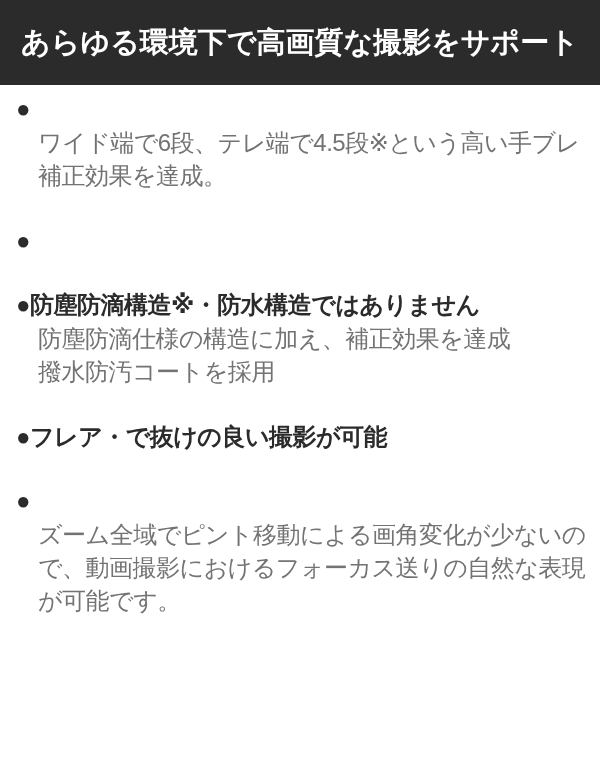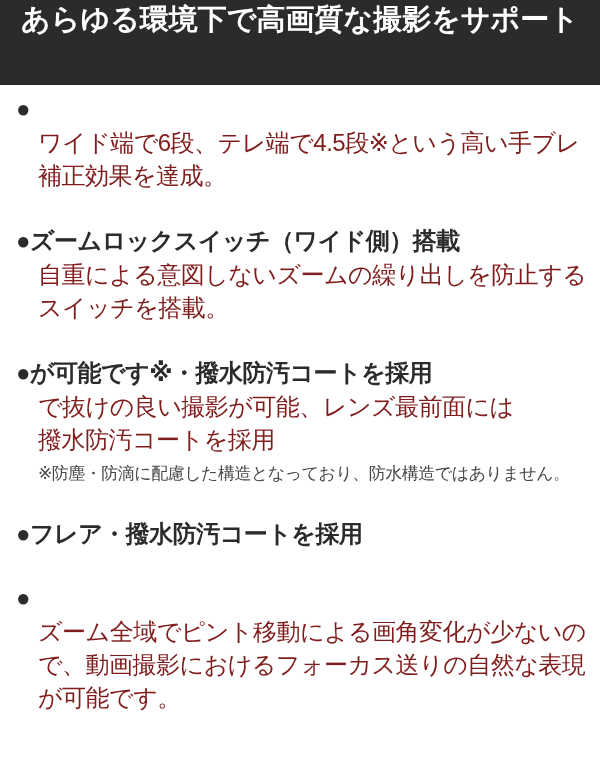--- a/index.html
+++ b/index.html
@@ -14,21 +14,21 @@
     width: 600px;
     height: 780px;
     background: #ffffff;
     overflow: hidden;
   }
   .banner {
     width: 600px;
     height: 85px;
     background: #2b2b2b;
     display: flex;
-    align-items: flex-start;
+    align-items: center;
     justify-content: center;
   }
   .banner-title {
     color: #ffffff;
     font-size: 29px;
     font-weight: 700;
     letter-spacing: 0px;
     white-space: nowrap;
   }
   .content {
@@ -49,21 +49,21 @@
     flex: 0 0 auto;
     font-size: 24px;
     line-height: 30px;
     color: #2b2b2b;
   }
   .body-text {
     margin: 2px 0 0 22px;
     font-size: 24px;
     font-weight: 400;
     line-height: 33px;
-    color: #7f1d1d;
+    color: #737373;
     letter-spacing: -0.5px;
     white-space: pre-line;
   }
   .note-text {
     margin: 7px 0 0 22px;
     font-size: 17px;
     font-weight: 400;
     line-height: 22px;
     color: #474747;
     letter-spacing: -0.5px;
@@ -85,40 +85,36 @@
       <h2 class="heading">
         <span class="bullet">●</span>
       </h2>
       <p class="body-text">ワイド端で6段、テレ端で4.5段※という高い手ブレ
 補正効果を達成。</p>
     </div>
 
     <div class="section">
       <h2 class="heading">
         <span class="bullet">●</span>
-        <span>ズームロックスイッチ（ワイド側）搭載</span>
       </h2>
-      <p class="body-text">自重による意図しないズームの繰り出しを防止する
-スイッチを搭載。</p>
     </div>
 
     <div class="section">
       <h2 class="heading">
         <span class="bullet">●</span>
-        <span>が可能です※・撥水防汚コートを採用</span>
+        <span>防塵防滴構造※・防水構造ではありません</span>
       </h2>
-      <p class="body-text">で抜けの良い撮影が可能、レンズ最前面には
+      <p class="body-text">防塵防滴仕様の構造に加え、補正効果を達成
 撥水防汚コートを採用</p>
-      <p class="note-text">※防塵・防滴に配慮した構造となっており、防水構造ではありません。</p>
     </div>
 
     <div class="section">
       <h2 class="heading">
         <span class="bullet">●</span>
-        <span>フレア・撥水防汚コートを採用</span>
+        <span>フレア・で抜けの良い撮影が可能</span>
       </h2>
     </div>
 
     <div class="section">
       <h2 class="heading">
         <span class="bullet">●</span>
       </h2>
       <p class="body-text">ズーム全域でピント移動による画角変化が少ないの
 で、動画撮影におけるフォーカス送りの自然な表現
 が可能です。</p>

